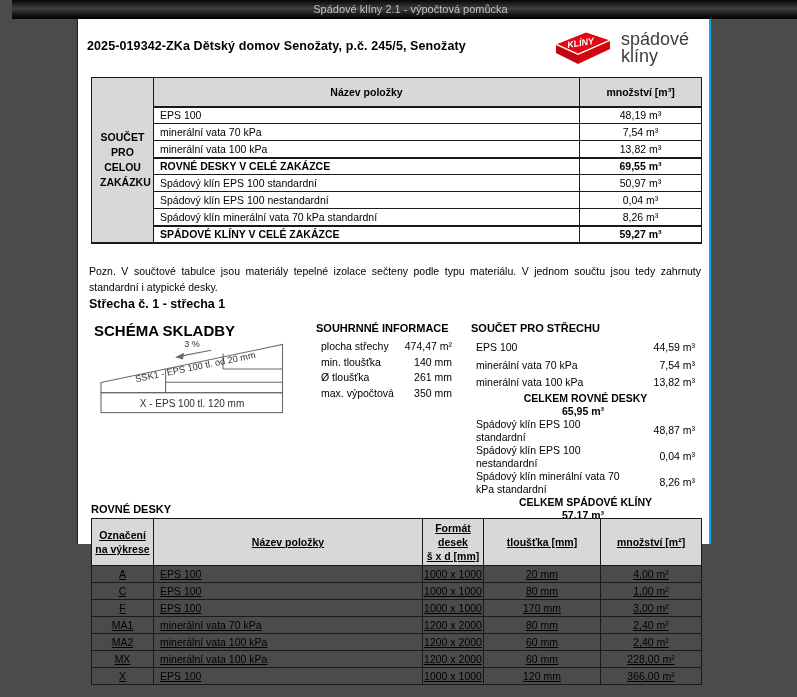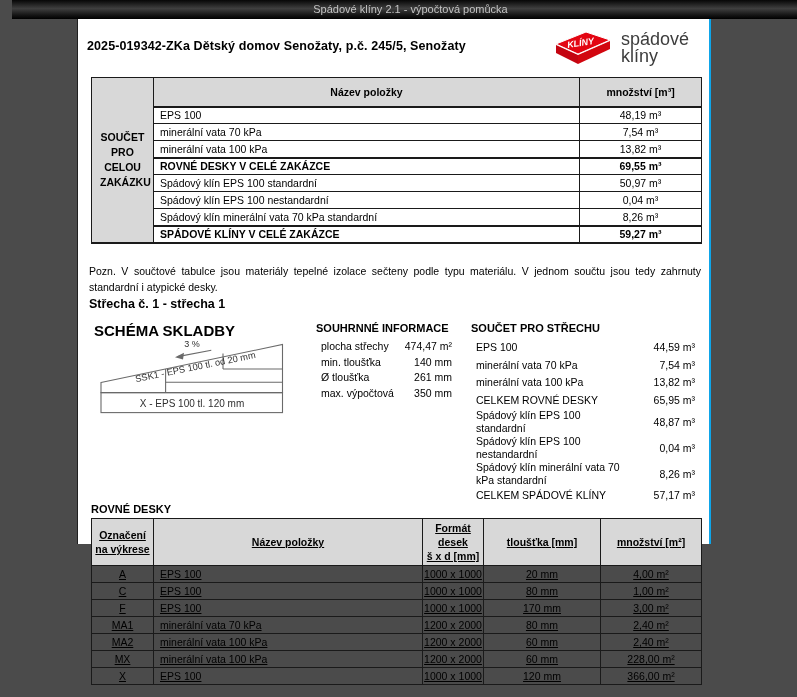--- a/index.html
+++ b/index.html
@@ -53,21 +53,21 @@
 
   .info-block { position:absolute; left:238px; top:303px; width:136px; }
   .info-row { display:flex; justify-content:space-between; font-size:10.5px; line-height:15.5px; }
   .info-row .lbl { padding-left:5px; }
   .info-row .val { white-space:nowrap; }
 
   .totals-block { position:absolute; left:393px; top:303px; width:224px; }
   .tot-row { display:flex; justify-content:space-between; align-items:center; min-height:17.5px; font-size:10.5px; line-height:13px; }
   .tot-row .lbl { padding-left:5px; max-width:162px; }
   .tot-row .val { white-space:nowrap; }
-  .tot-row.em { font-weight:normal; }
+  .tot-row.em { font-weight:bold;flex-direction:column; }
 
   .boards-heading { position:absolute; left:13px; top:484px; font-size:11px; font-weight:bold; }
   .t2 { position:absolute; left:13px; top:499px; width:610px;text-decoration:underline; }
   .t2 th {
     height:47px; background:#d8d8d8; font-weight:bold; text-align:center;
     vertical-align:middle; white-space:pre-line; line-height:14px; padding:2px;
   }
   .t2 td { height:17px; text-align:center; }
   .t2 td.name { text-align:left; padding:1px 6px; }
 </style>

